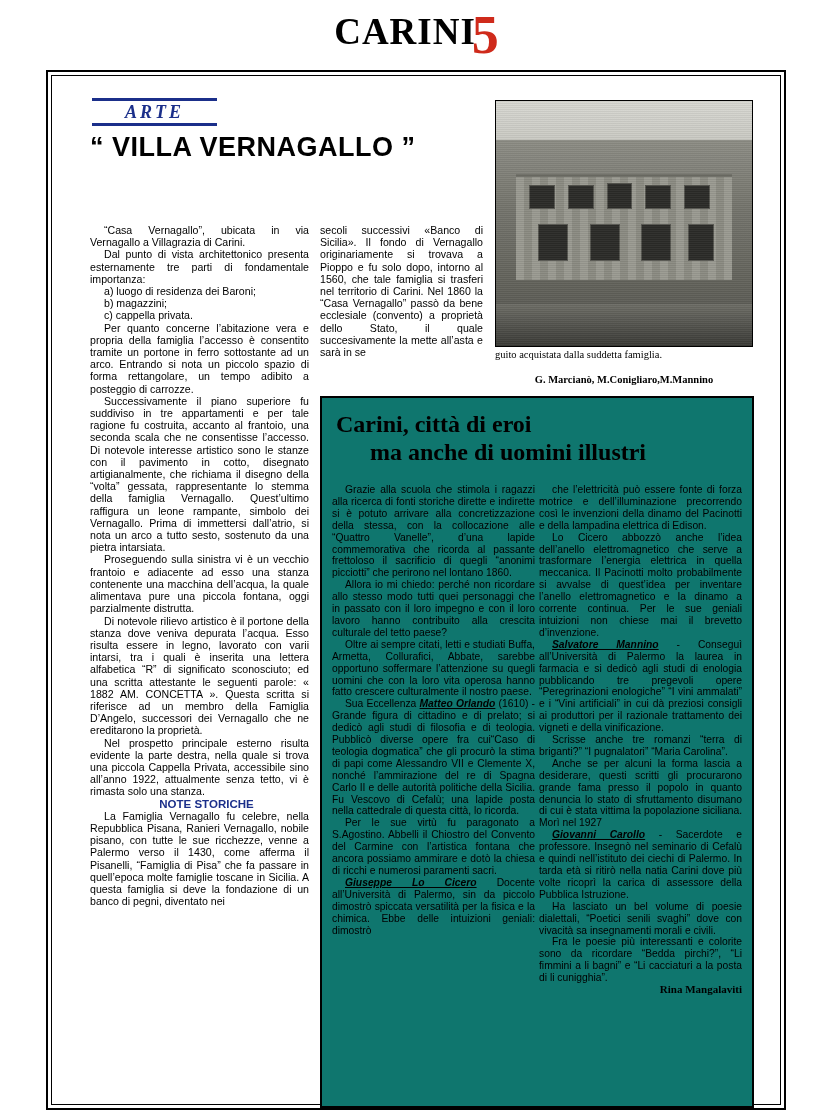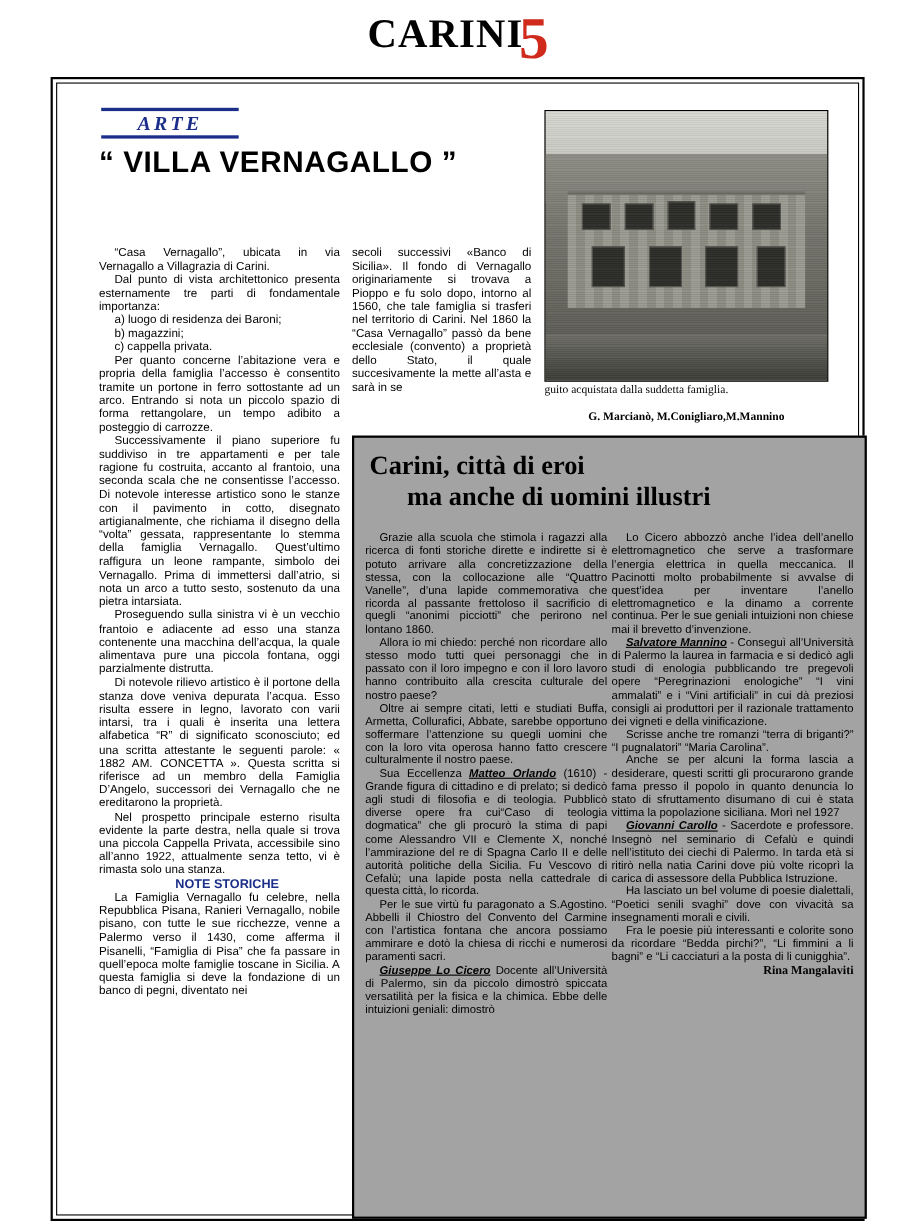--- a/index.html
+++ b/index.html
@@ -136,22 +136,22 @@
     font-weight:bold;
     font-size:11.5px;
     margin:3px 0 1px 0;
     text-indent:0;
     font-family:"Liberation Sans", sans-serif;
   }
   
   .yellow{
     position:absolute;
     left:268px;top:320px;
-    width:468px;height:712px;
-    background:#a3a3a3;
+    width:434px;height:712px;
+    background:#0f766e;
     border:2px solid #000;
     box-sizing:border-box;
     overflow:hidden;
   }
   .y-title{
     font-family:"Liberation Serif", serif;
     font-weight:bold;
     font-size:24px;
     line-height:28px;
     padding:12px 14px 6px 14px;
@@ -245,33 +245,34 @@
 
       <div class="yellow">
         <div class="y-title">
           <span>Carini, città di eroi</span>
           <span class="l2">ma anche di uomini illustri</span>
         </div>
 
         <div class="ycols">
           <div class="ycol">
             <p>Grazie alla scuola che stimola i ragazzi alla ricerca di fonti storiche dirette e indirette si è potuto arrivare alla concretizzazione della stessa, con la collocazione alle “Quattro Vanelle”, d’una lapide commemorativa che ricorda al passante frettoloso il sacrificio di quegli “anonimi picciotti” che perirono nel lontano 1860.</p>
-            <p>Allora io mi chiedo: perché non ricordare allo stesso modo tutti quei personaggi che in passato con il loro impegno e con il loro lavoro hanno contribuito alla crescita culturale del nostro paese?</p>
+            <p>Allora io mi chiedo: perché non ricordare allo stesso modo tutti quei personaggi che in passato con il loro impegno e con il loro lavoro hanno contribuito alla crescita culturale del tetto paese?</p>
             <p>Oltre ai sempre citati, letti e studiati Buffa, Armetta, Collurafici, Abbate, sarebbe opportuno soffermare l’attenzione su quegli uomini che con la loro vita operosa hanno fatto crescere culturalmente il nostro paese.</p>
             <p>
               <span>Sua Eccellenza </span><span class="nm">Matteo Orlando</span>
               <span>(1610) - Grande figura di cittadino e di prelato; si dedicò agli studi di filosofia e di teologia. Pubblicò diverse opere fra cui“Caso di teologia dogmatica” che gli procurò la stima di papi come Alessandro VII e Clemente X, nonché l’ammirazione del re di Spagna Carlo II e delle autorità politiche della Sicilia. Fu Vescovo di Cefalù; una lapide posta nella cattedrale di questa città, lo ricorda.</span>
             </p>
             <p>Per le sue virtù fu paragonato a S.Agostino. Abbelli il Chiostro del Convento del Carmine con l’artistica fontana che ancora possiamo ammirare e dotò la chiesa di ricchi e numerosi paramenti sacri.</p>
             <p>
               <span class="nm">Giuseppe Lo Cicero</span><span> Docente all’Università di Palermo, sin da piccolo dimostrò spiccata versatilità per la fisica e la chimica. Ebbe delle intuizioni geniali: dimostrò</span>
             </p>
           </div>
 
           <div class="ycol">
+            <p class="noind">che l’elettricità può essere fonte di forza motrice e dell’illuminazione precorrendo così le invenzioni della dinamo del Pacinotti e della lampadina elettrica di Edison.</p>
             <p>Lo Cicero abbozzò anche l’idea dell’anello elettromagnetico che serve a trasformare l’energia elettrica in quella meccanica. Il Pacinotti molto probabilmente si avvalse di quest’idea per inventare l’anello elettromagnetico e la dinamo a corrente continua. Per le sue geniali intuizioni non chiese mai il brevetto d’invenzione.</p>
             <p>
               <span class="nm">Salvatore Mannino</span><span> - Conseguì all’Università di Palermo la laurea in farmacia e si dedicò agli studi di enologia pubblicando tre pregevoli opere “Peregrinazioni enologiche” “I vini ammalati” e i “Vini artificiali” in cui dà preziosi consigli ai produttori per il razionale trattamento dei vigneti e della vinificazione.</span>
             </p>
             <p>Scrisse anche tre romanzi “terra di briganti?” “I pugnalatori” “Maria Carolina”.</p>
             <p>Anche se per alcuni la forma lascia a desiderare, questi scritti gli procurarono grande fama presso il popolo in quanto denuncia lo stato di sfruttamento disumano di cui è stata vittima la popolazione siciliana. Morì nel 1927</p>
             <p>
               <span class="nm">Giovanni Carollo</span><span> - Sacerdote e professore. Insegnò nel seminario di Cefalù e quindi nell’istituto dei ciechi di Palermo. In tarda età si ritirò nella natia Carini dove più volte ricoprì la carica di assessore della Pubblica Istruzione.</span>
             </p>
             <p>Ha lasciato un bel volume di poesie dialettali, “Poetici senili svaghi” dove con vivacità sa insegnamenti morali e civili.</p>

